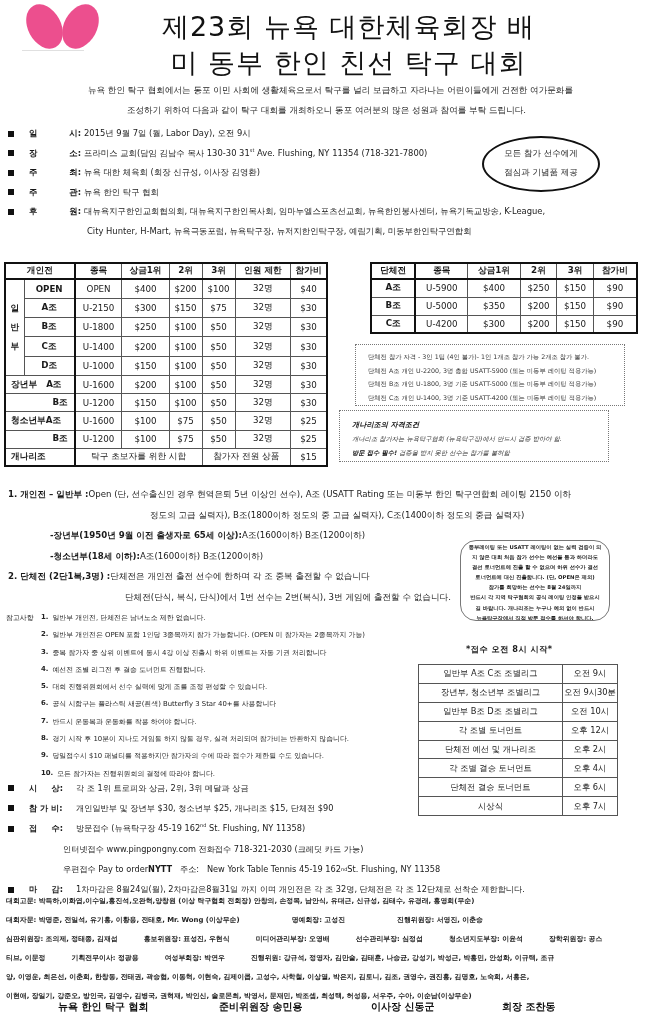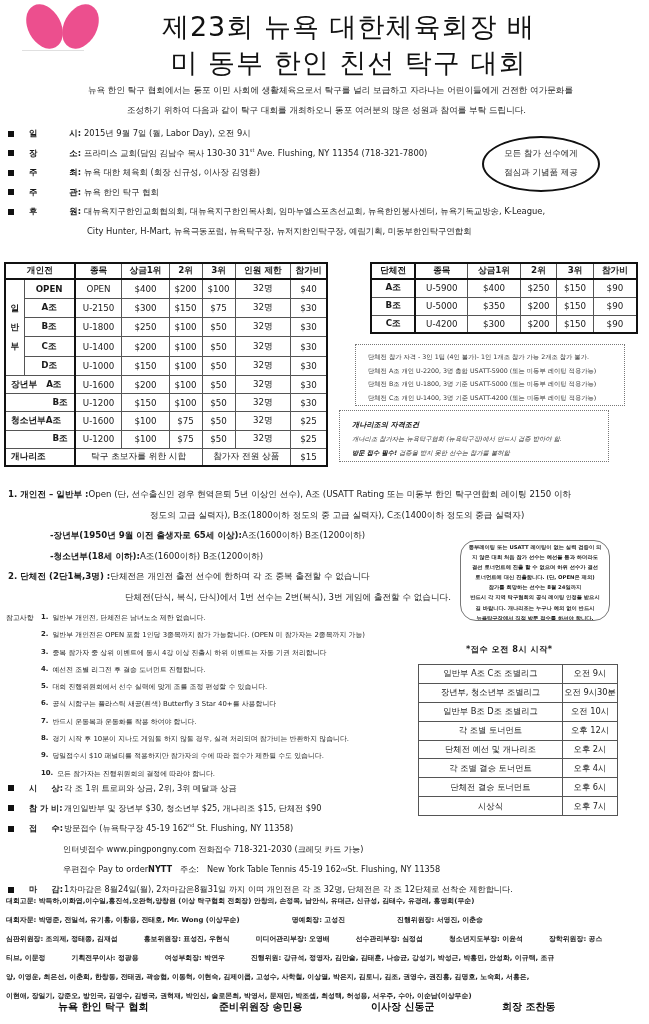--- a/index.html
+++ b/index.html
@@ -68,21 +68,21 @@
 
   .reg-title { position: absolute; left: 466px; top: 644px; font-size: 8.2px; font-weight: bold; letter-spacing: 0.5px; }
   .tbl-sched { position: absolute; left: 418px; top: 664px; width: 200px; border: 1.3px solid #333; font-size: 8.3px; }
   .tbl-sched td { border: 1px solid #555; height: 18.9px; text-align: center; padding: 0; }
   .tbl-sched td:first-child { width: 144px; }
 
   .details { position: absolute; left: 8px; top: 778px; font-size: 8.2px; width: 640px; }
   .details .row { height: 20.3px; display: flex; align-items: center; white-space: nowrap; }
   .details .bullet { width: 6px; height: 6px; background: #111; margin-right: 15px; flex-shrink: 0; }
   .details .label { font-weight: bold; width: 34px; display: flex; justify-content: space-between; flex-shrink: 0; }
-  .details .val { margin-left: 1px; }
+  .details .val { margin-left: 13px; }
   .details .cont { padding-left: 55px; }
   sup { font-size: 5px; vertical-align: super; line-height: 0; }
 
   .credits { position: absolute; left: 6px; top: 891px; font-size: 6.9px; font-weight: bold; color: #222; width: 640px; }
   .credits .row { height: 19px; display: flex; align-items: center; white-space: nowrap; }
   .credits .gap { display: inline-block; width: 26px; }
 
   .footer { position: absolute; top: 1000px; left: 0; width: 649px; font-size: 10px; font-weight: bold; color: #111; }
   .footer span { position: absolute; white-space: nowrap; }
 </style>

